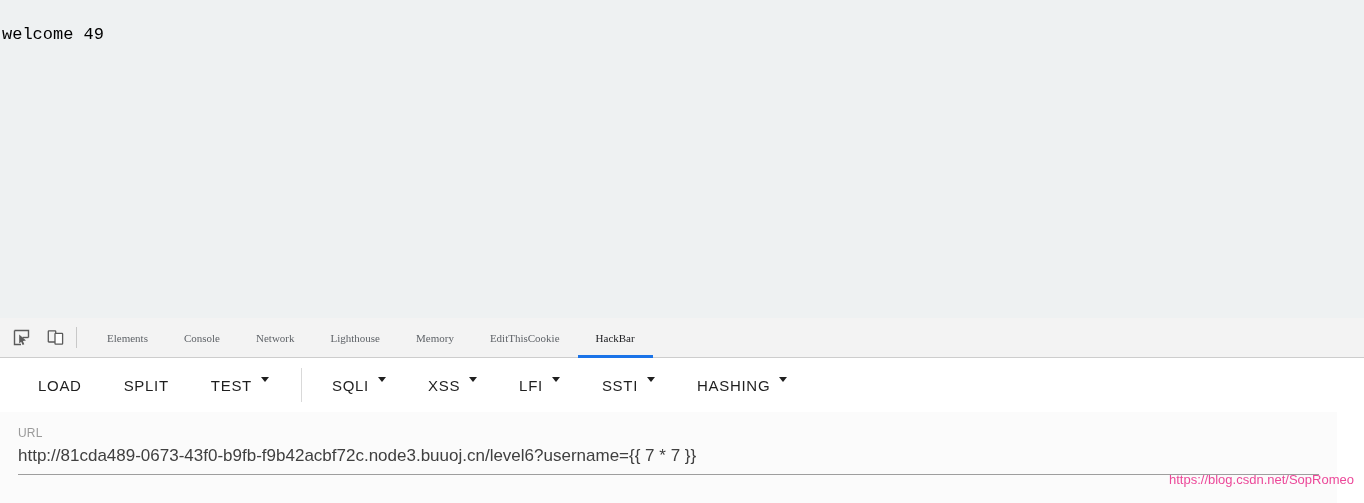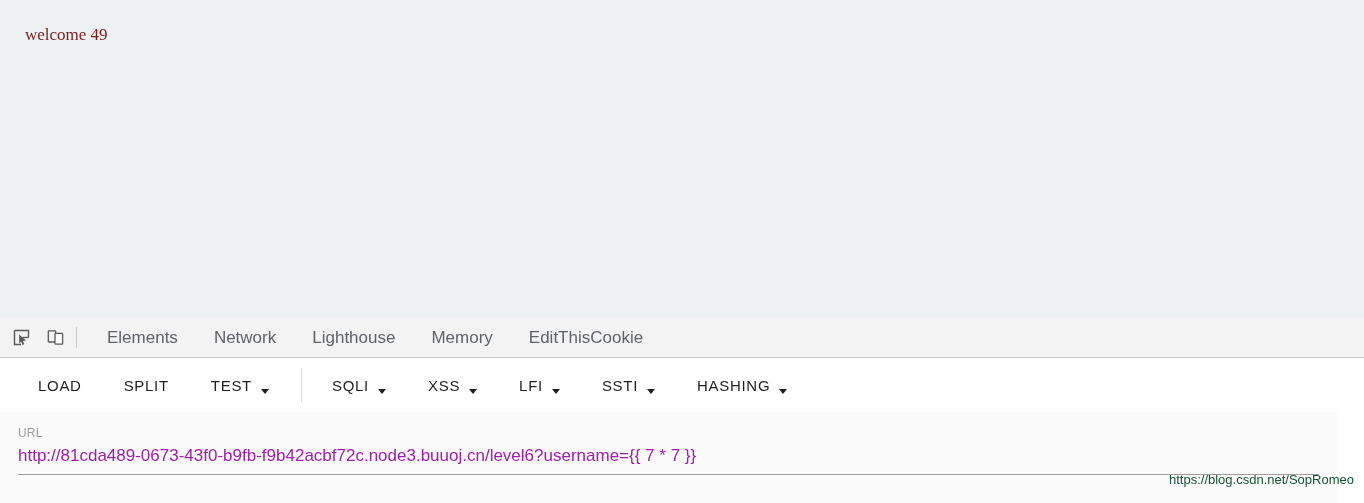--- a/index.html
+++ b/index.html
@@ -21,26 +21,26 @@
     left: 0;
     top: 0;
     width: 1364px;
     height: 318px;
     background: #eef1f2;
     box-sizing: border-box;
     overflow: hidden;
   }
   #page-body-text {
     position: absolute;
-    left: 25px;
+    left: 2px;
     top: 24px;
     font-size: 17px;
     line-height: 22px;
-    color: #7f1d1d;
-    font-family: Liberation Serif, serif;
+    color: #000000;
+    font-family: Liberation Mono, monospace;
     white-space: pre;
   }
 
   
   #devtools-tabbar {
     position: absolute;
     left: 0;
     top: 318px;
     width: 1364px;
     height: 40px;
@@ -73,24 +73,24 @@
   .tab-list {
     display: flex;
     align-items: stretch;
     margin-left: 6px;
   }
   .dt-tab {
     position: relative;
     display: flex;
     align-items: center;
     padding: 0 18px;
-    font-size: 17px;
+    font-size: 11px;
     color: #5f6368;
     white-space: nowrap;
-    font-family: Liberation Sans, sans-serif;
+    font-family: Liberation Serif, serif;
     justify-content: center;
   }
   .dt-tab.active { color: #202124; }
   .dt-tab.active::after {
     content: "";
     position: absolute;
     left: 0;
     right: 0;
     bottom: -1px;
     height: 3px;
@@ -109,21 +109,21 @@
   }
   #hackbar-toolbar {
     height: 54px;
     display: flex;
     align-items: center;
     padding-left: 24px;
     box-sizing: border-box;
   }
   .hb-btn {
     display: flex;
-    align-items: flex-end;
+    align-items: flex-start;
     gap: 9px;
     padding: 6px 14px;
     margin-right: 14px;
     font-size: 15px;
     letter-spacing: 0.7px;
     font-weight: 500;
     color: #1f1f1f;
     background: transparent;
     border: none;
     border-radius: 3px;
@@ -163,35 +163,35 @@
     letter-spacing: 0.2px;
     font-family: "Liberation Sans", sans-serif;
     margin-bottom: 6px;
   }
   #url-input {
     width: 100%;
     border: none;
     outline: none;
     background: transparent;
     font-size: 17px;
-    color: #a21caf;
+    color: #404040;
     font-family: "Liberation Sans", sans-serif;
     padding: 0 0 8px 0;
     border-bottom: 1px solid #9e9e9e;
     box-sizing: border-box;
   }
   #url-input::placeholder { color: #b8b8b8; }
 
   
   #watermark {
     position: absolute;
     right: 10px;
     bottom: 16px;
     font-size: 13px;
-    color: #14532d;
+    color: #ec4899;
     font-family: "Liberation Sans", sans-serif;
     pointer-events: none;
     user-select: none;
     white-space: nowrap;
   }
 </style>
 </head>
 <body>
 
 <div id="page-viewport">
@@ -217,30 +217,36 @@
     </div>
   </div>
 
   <div class="tb-sep"></div>
 
   <div class="tab-list" id="tab-list">
       <div class="dt-tab">
         <span>Elements</span>
       </div>
       <div class="dt-tab">
+        <span>Console</span>
+      </div>
+      <div class="dt-tab">
         <span>Network</span>
       </div>
       <div class="dt-tab">
         <span>Lighthouse</span>
       </div>
       <div class="dt-tab">
         <span>Memory</span>
       </div>
       <div class="dt-tab">
         <span>EditThisCookie</span>
+      </div>
+      <div class="dt-tab active">
+        <span>HackBar</span>
       </div>
     </div>
 </div>
 
 <div id="hackbar-panel">
 
   <div id="hackbar-toolbar">
       <button class="hb-btn">
         <span>LOAD</span>
       </button>

